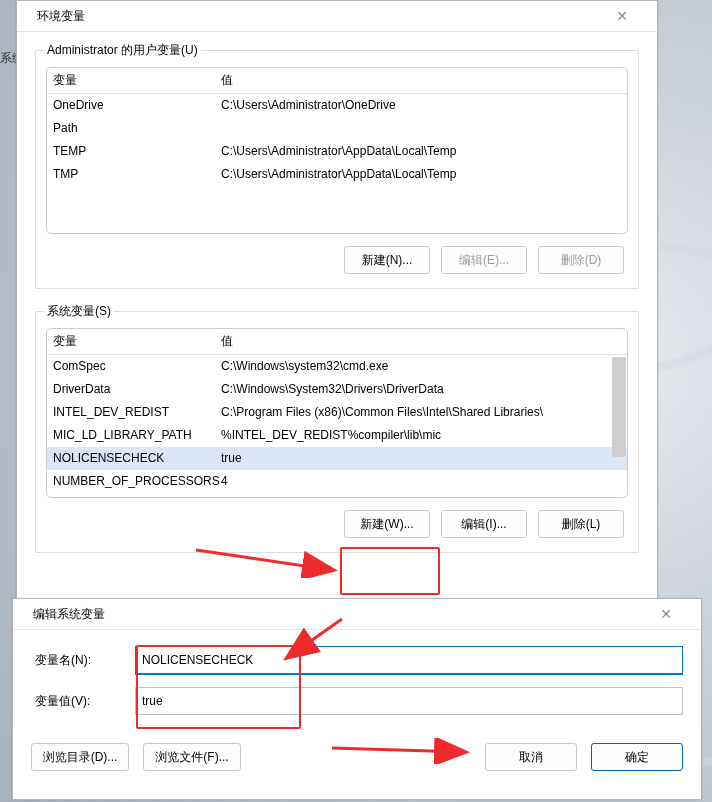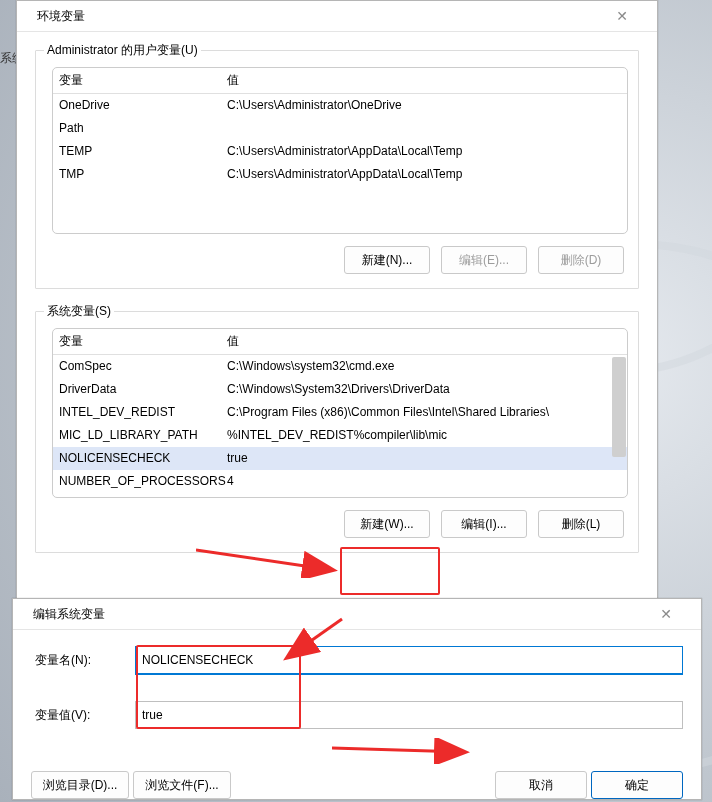--- a/index.html
+++ b/index.html
@@ -4,44 +4,44 @@
 <style>
   html,body{margin:0;padding:0;background:#d8dde3;font-family:"Microsoft YaHei","Segoe UI",Tahoma,sans-serif;font-size:12px;color:#000;width:712px;height:802px;overflow:hidden;position:relative}
   .desktop-bg{position:absolute;inset:0;background:radial-gradient(circle at 85% 45%,#e6eaef 0%,#c0c7cf 55%,#a9b1bb 100%)}
   .wave{position:absolute;border-radius:50%;border:8px solid #d2d7de;opacity:.5}
   .dialog{position:absolute;background:#fff;border:1px solid #b5b5b5;box-shadow:0 0 1px rgba(0,0,0,.3)}
   .env-dialog{left:16px;top:0;width:640px;height:635px}
   .titlebar{display:flex;align-items:center;height:30px;padding:0 20px;border-bottom:1px solid #e5e5e5}
   .titlebar .title{font-size:12px}
   .titlebar .spacer{flex:1}
   .titlebar .close-x{font-size:14px;color:#8a8a8a;width:30px;text-align:center;line-height:30px}
-  .groupbox{position:relative;margin:18px 18px 8px 18px;border:1px solid #dcdcdc;padding:16px 10px 10px 16px;border-radius:1px}
+  .groupbox{position:relative;margin:18px 18px 8px 18px;border:1px solid #dcdcdc;padding:16px 10px 10px 10px;border-radius:1px}
   .groupbox .caption{position:absolute;top:-9px;left:8px;background:#fff;padding:0 3px;font-size:12px}
   .listbox{border:1px solid #ccc;border-radius:5px;height:165px;display:flex;flex-direction:column;background:#fff;overflow:hidden}
   .listbox.sys{height:168px}
   .cols{display:flex;border-bottom:1px solid #e0e0e0;padding:4px 6px;font-size:12px}
   .col-k{width:168px}
   .col-v{flex:1}
   .rows{flex:1;overflow:hidden;position:relative}
   .row{display:flex;padding:2px 6px;font-size:12px;line-height:19px}
   .row.sel{background:#dde6f7}
   .row .k{width:168px;white-space:nowrap;overflow:hidden}
   .row .v{flex:1;white-space:nowrap;overflow:hidden}
   .btnrow{display:flex;justify-content:flex-end;gap:11px;padding:12px 4px 4px 4px}
   .btn{min-width:84px;height:26px;border:1px solid #c9c9c9;background:#fdfdfd;border-radius:3px;font-size:12px;display:flex;align-items:center;justify-content:center;cursor:default}
   .btn.disabled{color:#9c9c9c}
   .btn.focus{border:1.5px solid #0067c0}
   .scroll-thumb{position:absolute;right:1px;width:14px;background:#cfcfcf;border-radius:2px}
   .edit-dialog{left:12px;top:598px;width:688px;height:200px}
   .edit-body{padding:16px 18px}
-  .field-row{display:flex;align-items:center;margin-bottom:26px}
+  .field-row{display:flex;align-items:center;margin-bottom:12px}
   .field-row label{width:100px;padding-left:4px}
   .field-row input{flex:1;height:24px;border:1px solid #bfbfbf;padding:1px 6px;font-family:inherit;font-size:12px;background:#fff}
   .field-row input.focused{border:1px solid #0078d4;border-bottom:2px solid #0078d4;outline:none}
-  .edit-btnrow{display:flex;gap:4px;padding:0 18px 12px 18px}
+  .edit-btnrow{display:flex;gap:14px;padding:0 18px 12px 18px}
   .edit-btnrow .spacer{flex:1}
   .red-box{position:absolute;border:2px solid #ec2b2a;pointer-events:none;border-radius:2px}
   .arrow{position:absolute;pointer-events:none}
   .behind-label{position:absolute;left:0;top:50px;font-size:12px;color:#333}
   .behind-label2{position:absolute;left:16px;top:94px;font-size:12px;color:#333}
 </style>
 </head>
 <body>
 
 <div class="desktop-bg">

